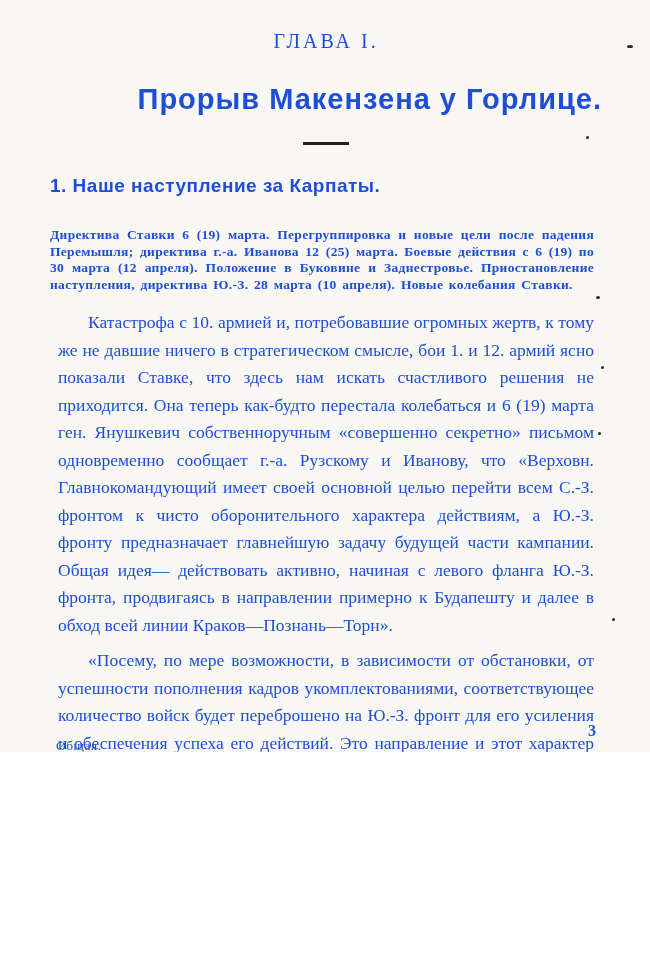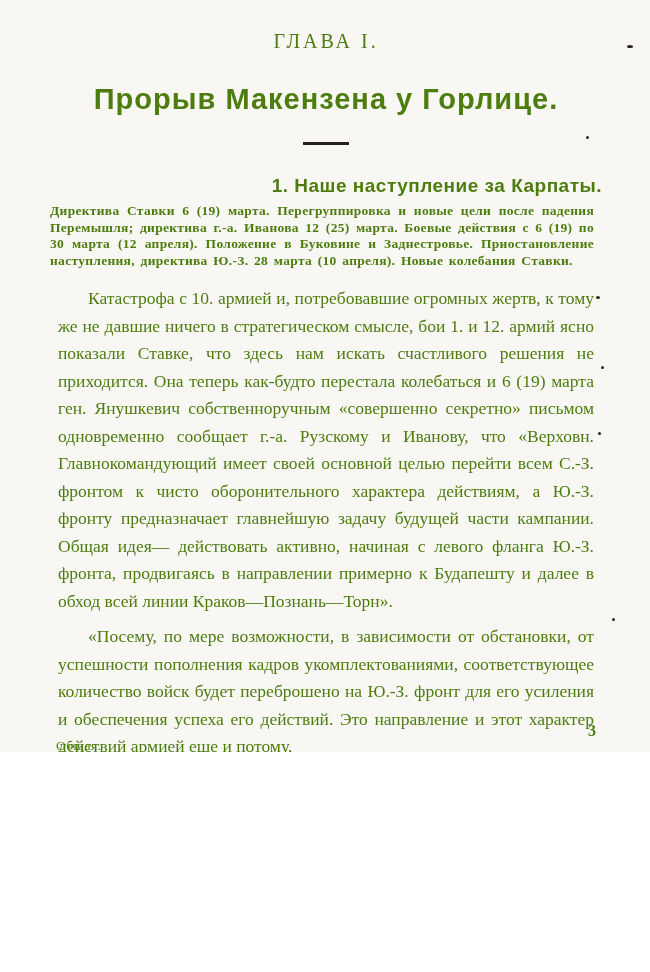--- a/index.html
+++ b/index.html
@@ -6,58 +6,58 @@
     margin: 0;
     padding: 0;
     background: #ffffff;
   }
   .scan-page {
     position: relative;
     width: 650px;
     height: 752px;
     margin: 0 auto;
     background: #f8f7f3;
-    color: #4d7c0f;
+    color: #1d4ed8;
     font-family: "Liberation Serif", "DejaVu Serif", serif;
     overflow: hidden;
   }
   .content {
     position: absolute;
     left: 50px;
     top: 30px;
     width: 552px;
   }
   .chapter {
     text-align: center;
     font-size: 20px;
     letter-spacing: 3px;
     font-weight: 400;
     margin: 0 0 30px 0;
   }
   .main-title {
-    text-align: center;
+    text-align: right;
     font-family: "Liberation Sans", "DejaVu Sans", sans-serif;
     font-weight: 700;
     font-size: 29px;
     letter-spacing: 1px;
     margin: 0 0 26px 0;
   }
   .title-rule {
     width: 46px;
     height: 3px;
     background: #241f1a;
     margin: 0 auto 30px auto;
   }
   .section-heading {
-    text-align: right;
+    text-align: left;
     font-family: "Liberation Sans", "DejaVu Sans", sans-serif;
     font-weight: 700;
     font-size: 19px;
     letter-spacing: 0.5px;
-    margin: 0 0 6px 0;
+    margin: 0 0 30px 0;
   }
   .lead {
     font-weight: 700;
     font-size: 13.5px;
     line-height: 16.5px;
     text-align: justify;
     letter-spacing: 0.3px;
     word-spacing: 2px;
     margin: 0 8px 16px 0;
   }

